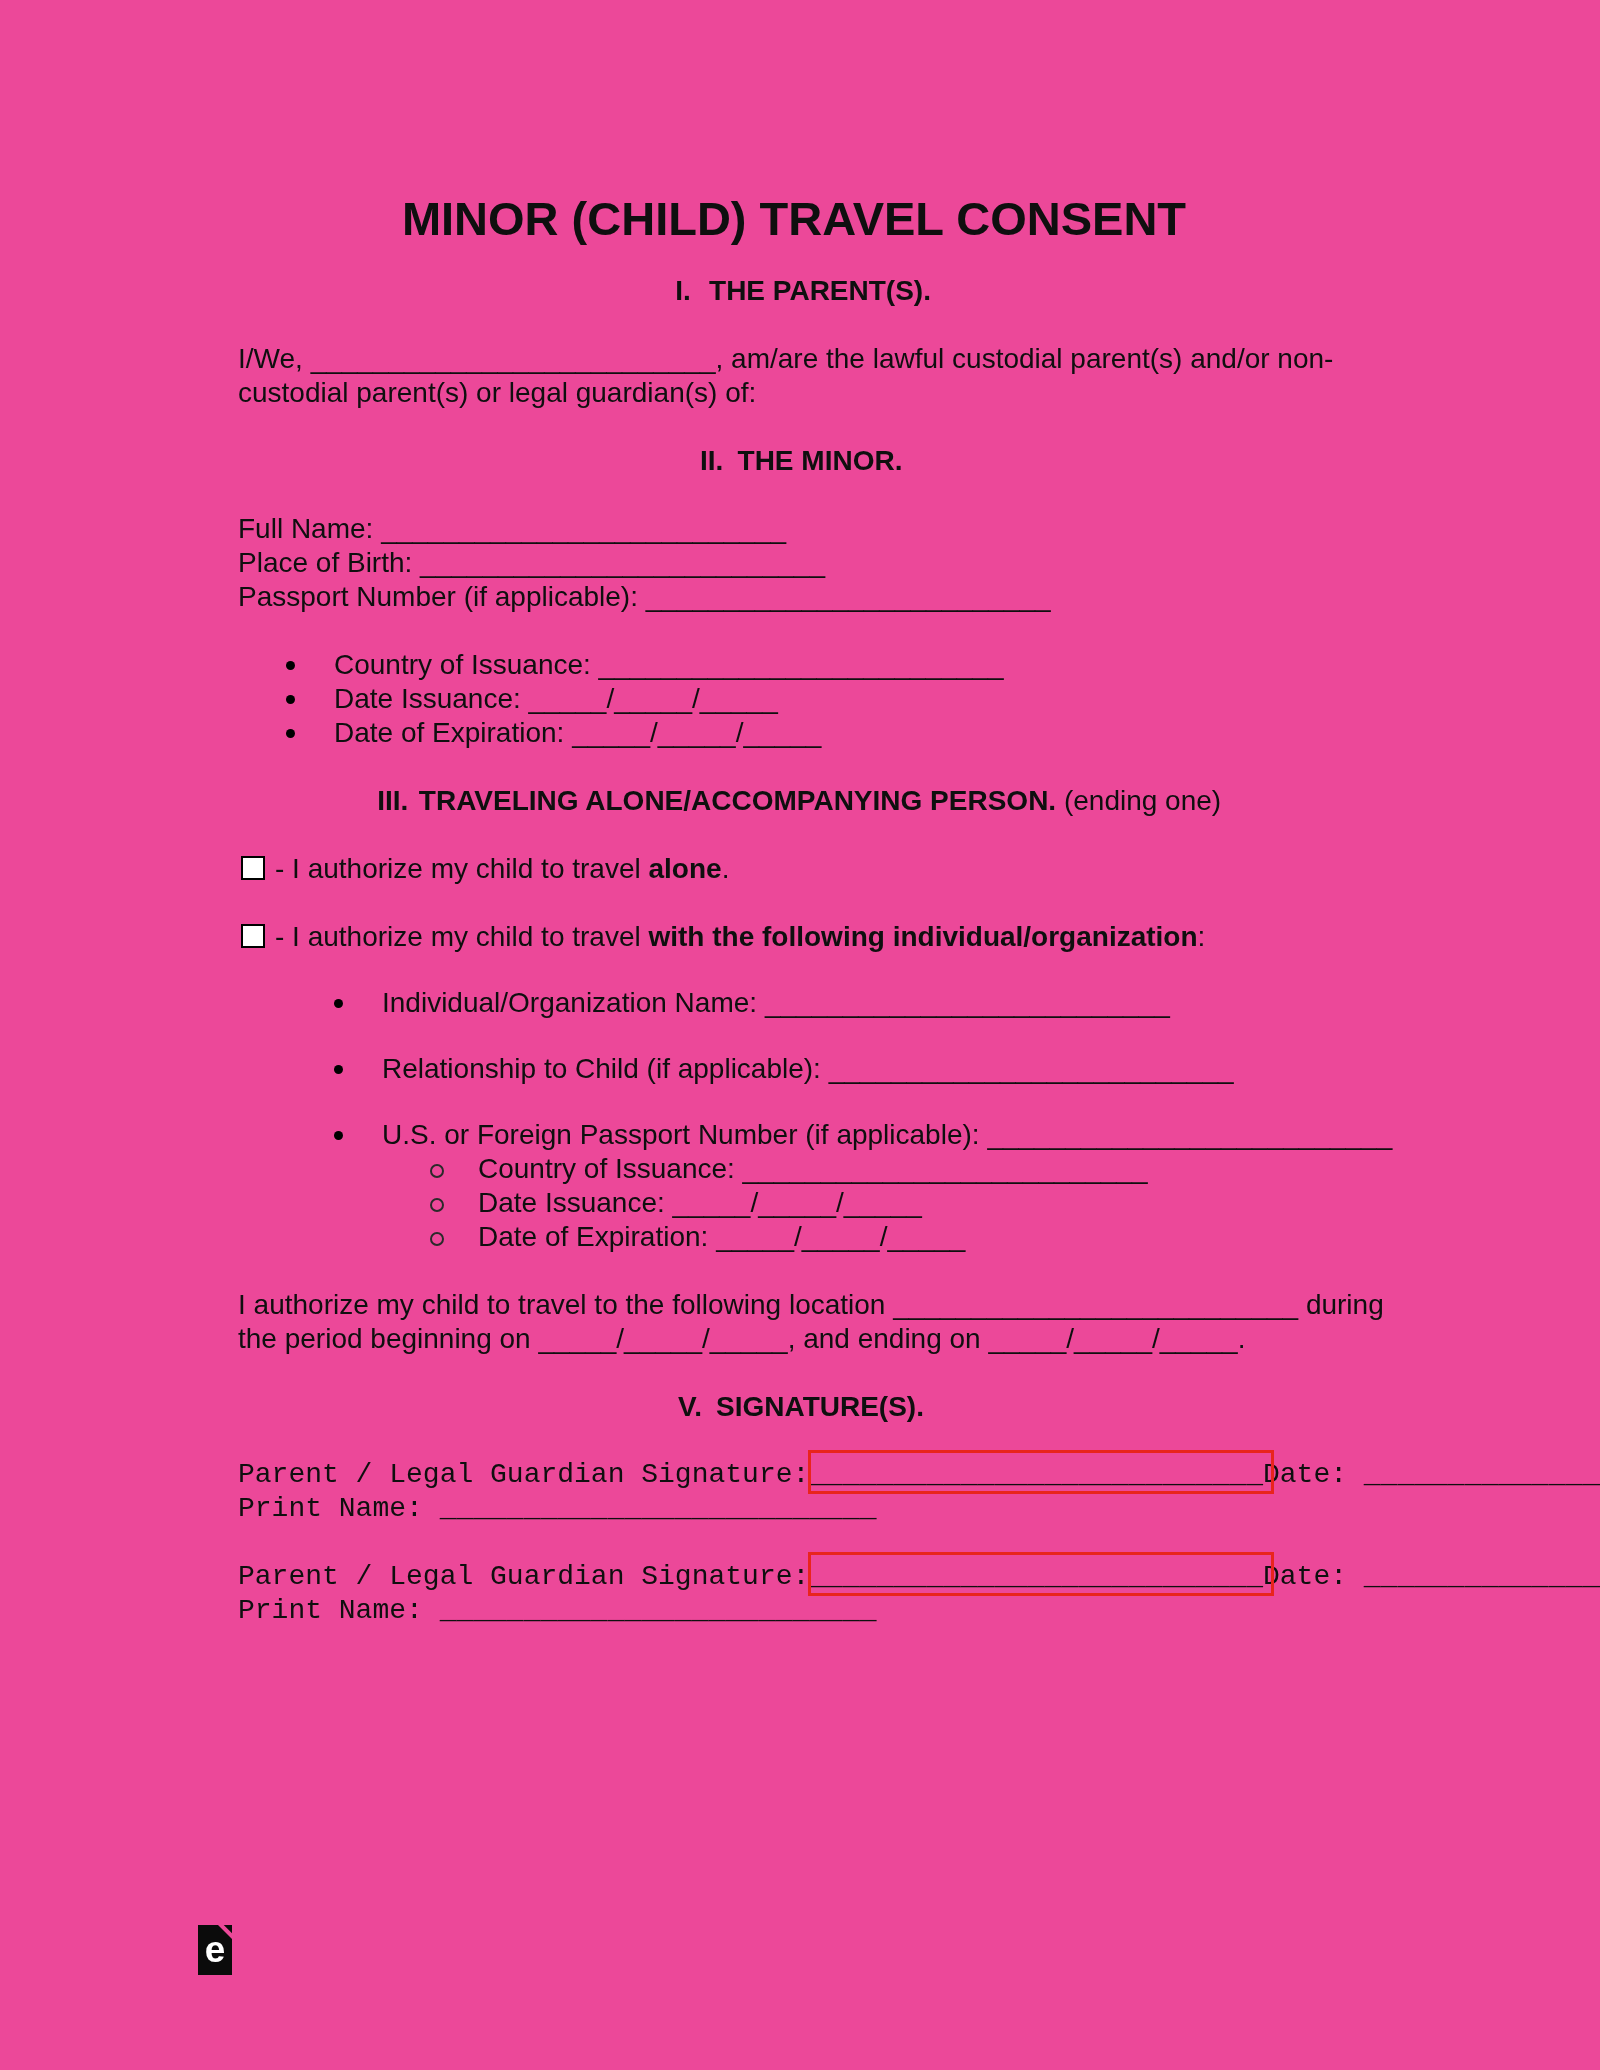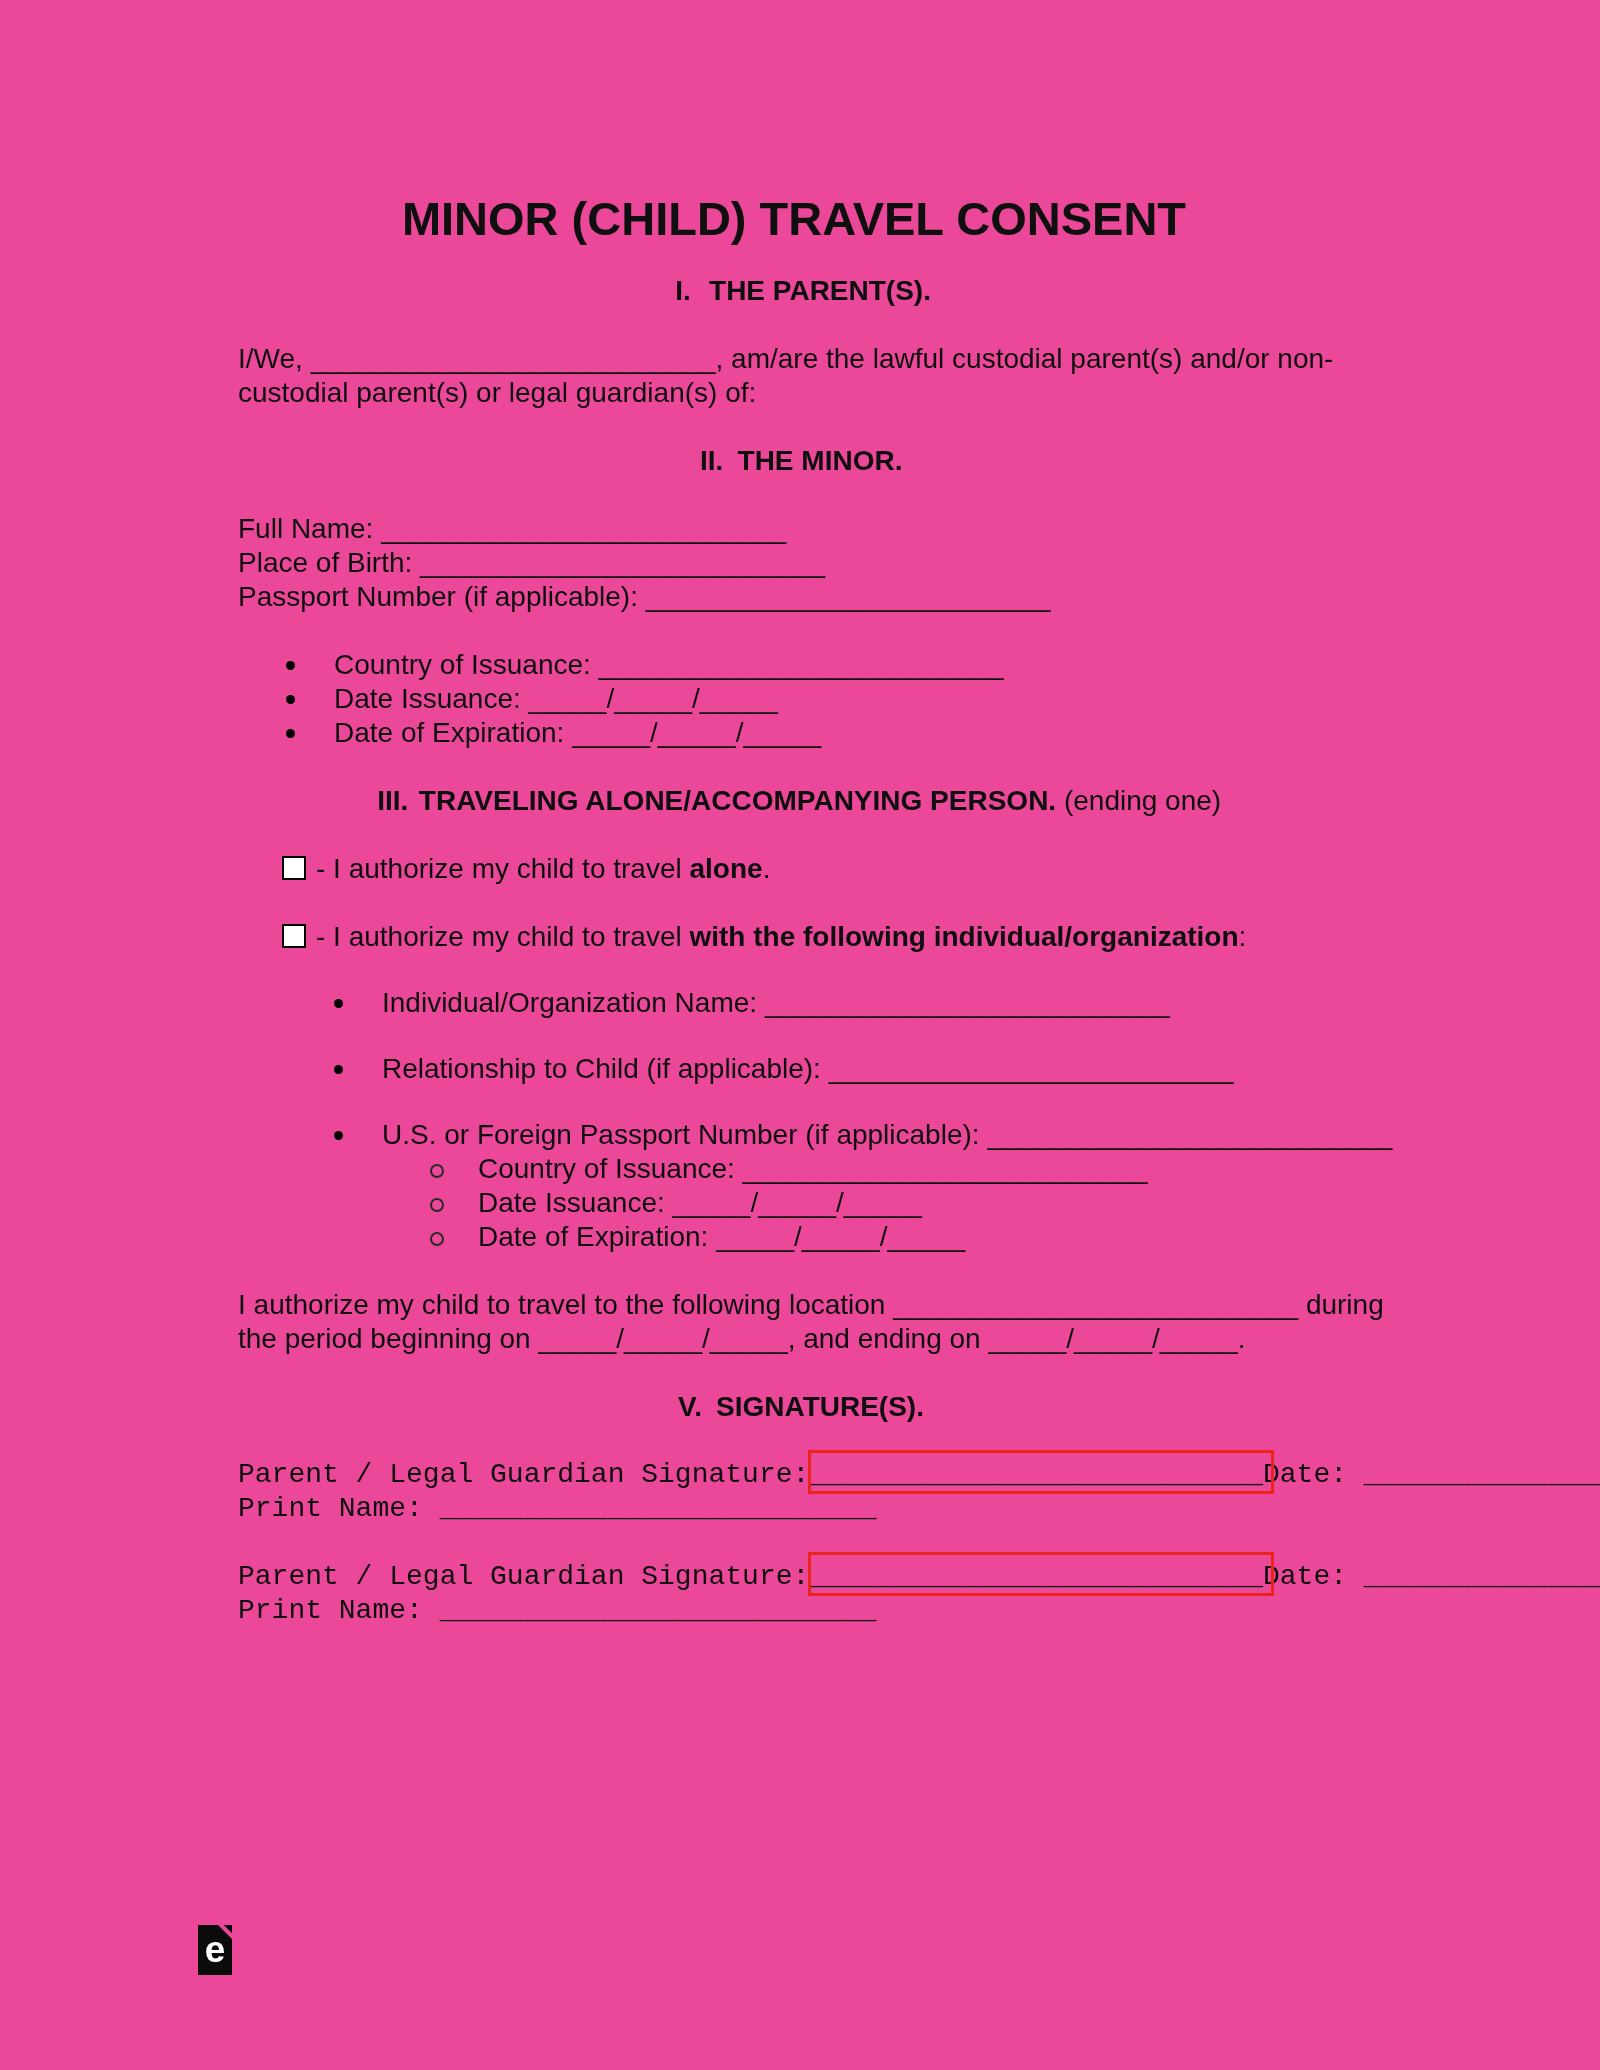--- a/index.html
+++ b/index.html
@@ -38,21 +38,21 @@
   .blank{letter-spacing:0;}
   .brow{position:relative;}
   .b1{padding-left:148px;}
   .b1 .marker{position:absolute;left:100px;top:13px;}
   .b2{padding-left:196px;margin-top:32px;}
   .b2 .marker{position:absolute;left:148px;top:13px;}
   .b3{padding-left:292px;}
   .b3 .marker{position:absolute;left:244px;top:12px;}
   .dot{display:block;width:9px;height:9px;background:#000;border-radius:50%;}
   .circ{display:block;width:10px;height:10px;border:2px solid #2a2a2a;border-radius:50%;background:transparent;}
-  .chk{margin-left:96px;}
+  .chk{margin-left:55px;}
   .checkbox{
     display:inline-block;width:20px;height:20px;
     border:2px solid #000;background:#fff;
     vertical-align:-2px;margin-right:10px;
   }
   .sigrow{margin-left:52px;white-space:nowrap;}
   .sigfield{position:relative;display:inline-block;}
   .sigfield .redbox{
     position:absolute;left:-1px;top:-8px;right:-11px;bottom:-2px;
     border:3px solid #e9241d;pointer-events:none;

